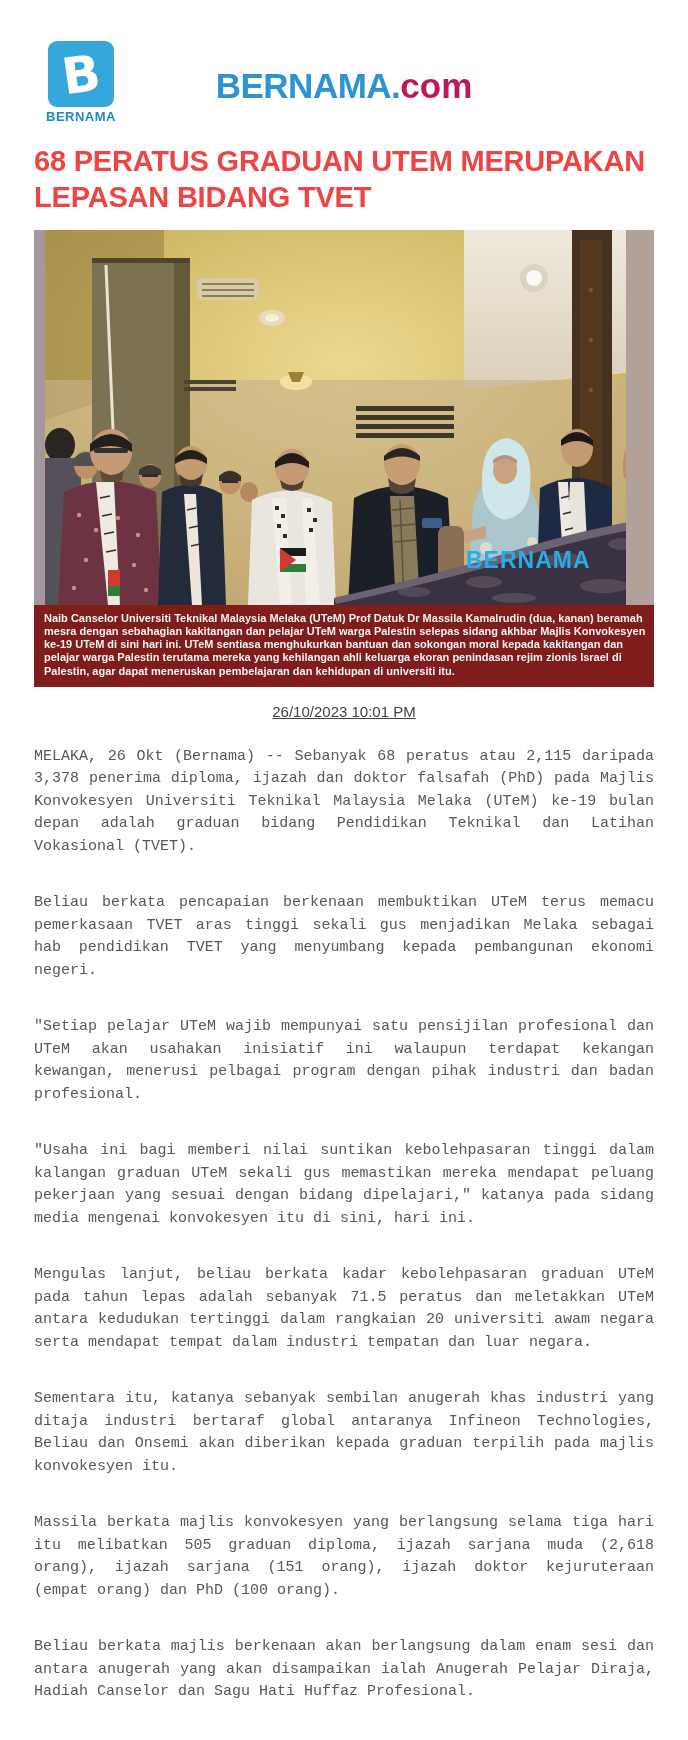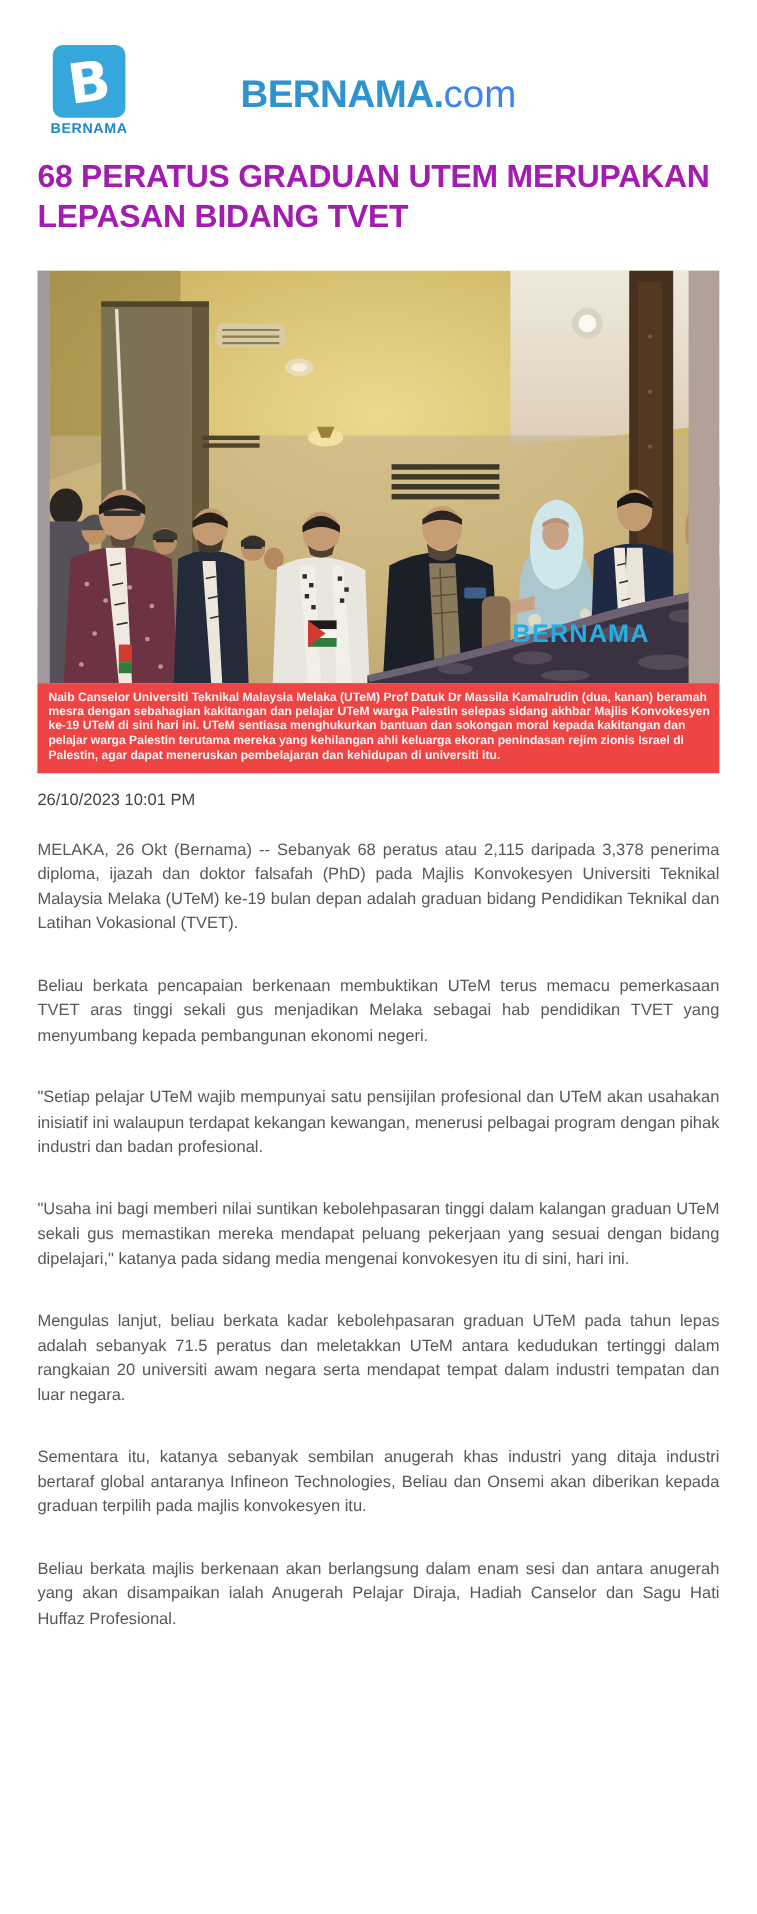--- a/index.html
+++ b/index.html
@@ -27,56 +27,57 @@
   .logo-caption {
     margin-top: 2px; font-size: 13px; font-weight: bold;
     color: #1f86c9; letter-spacing: 0.5px;
   }
   .brand {
     position: absolute; left: 0; right: 0; top: 66px;
     text-align: center; font-size: 35px; color: #2e93d1;
     cursor: pointer;
   }
   .brand .b-bold { font-weight: 800; letter-spacing: -0.5px; margin-top: 16px; }
-  .brand .b-light { font-weight: 400; color: #3b82f6; margin-top: 40px; }
+  .brand .b-light { font-weight: 700; color: #be185d; margin-top: 40px; }
 
   
   .headline {
-    width: 620px; margin: 4px auto 30px auto;
+    width: 620px; margin: 4px auto 14px auto;
     font-size: 29px; line-height: 1.24; font-weight: bold;
-    color: #a21caf; letter-spacing: -0.2px;
+    color: #ef4444; letter-spacing: -0.2px;
   }
 
   
   .photo-wrap { width: 620px; margin: 0 auto; line-height: 0; }
   .photo-wrap svg { width: 620px; height: 375px; display: block; }
 
   
   .caption {
     width: 620px; margin: 0 auto;
-    background: #ef4444; color: #f1f2f3;
+    background: #7f1d1d; color: #f1f2f3;
     font-size: 11px; line-height: 1.2;
     padding: 7px 2px 9px 10px;
     font-weight: bold;
   }
 
   
   .date-line {
     width: 620px; margin: 16px auto 0 auto;
-    text-align: left; font-size: 15px; color: #3f4347;
+    text-align: center; font-size: 15px; color: #3f4347; text-decoration: underline;
   }
 
   
   .article-body {
     width: 620px; margin: 26px auto 0 auto;
     font-size: 15px; line-height: 1.5; color: #54585c;
   }
   .article-body p {
     text-align: justify;
     margin-bottom: 34px;
+    font-family: Liberation Mono, monospace;
   }
   .article-body p:nth-child(4),
   .article-body p:nth-child(10) { }
 </style>
 </head>
 <body>
 
 <div class="header">
   <div class="logo-block">
     <div class="logo-square">
@@ -296,14 +297,15 @@
 
 <div class="date-line">26/10/2023 10:01 PM</div>
 
 <div class="article-body">
     <p>MELAKA, 26 Okt (Bernama) -- Sebanyak 68 peratus atau 2,115 daripada 3,378 penerima diploma, ijazah dan doktor falsafah (PhD) pada Majlis Konvokesyen Universiti Teknikal Malaysia Melaka (UTeM) ke-19 bulan depan adalah graduan bidang Pendidikan Teknikal dan Latihan Vokasional (TVET).</p>
     <p>Beliau berkata pencapaian berkenaan membuktikan UTeM terus memacu pemerkasaan TVET aras tinggi sekali gus menjadikan Melaka sebagai hab pendidikan TVET yang menyumbang kepada pembangunan ekonomi negeri.</p>
     <p>"Setiap pelajar UTeM wajib mempunyai satu pensijilan profesional dan UTeM akan usahakan inisiatif ini walaupun terdapat kekangan kewangan, menerusi pelbagai program dengan pihak industri dan badan profesional.</p>
     <p>"Usaha ini bagi memberi nilai suntikan kebolehpasaran tinggi dalam kalangan graduan UTeM sekali gus memastikan mereka mendapat peluang pekerjaan yang sesuai dengan bidang dipelajari," katanya pada sidang media mengenai konvokesyen itu di sini, hari ini.</p>
     <p>Mengulas lanjut, beliau berkata kadar kebolehpasaran graduan UTeM pada tahun lepas adalah sebanyak 71.5 peratus dan meletakkan UTeM antara kedudukan tertinggi dalam rangkaian 20 universiti awam negara serta mendapat tempat dalam industri tempatan dan luar negara.</p>
     <p>Sementara itu, katanya sebanyak sembilan anugerah khas industri yang ditaja industri bertaraf global antaranya Infineon Technologies, Beliau dan Onsemi akan diberikan kepada graduan terpilih pada majlis konvokesyen itu.</p>
+    <p>Massila berkata majlis konvokesyen yang berlangsung selama tiga hari itu melibatkan 505 graduan diploma, ijazah sarjana muda (2,618 orang), ijazah sarjana (151 orang), ijazah doktor kejuruteraan (empat orang) dan PhD (100 orang).</p>
     <p>Beliau berkata majlis berkenaan akan berlangsung dalam enam sesi dan antara anugerah yang akan disampaikan ialah Anugerah Pelajar Diraja, Hadiah Canselor dan Sagu Hati Huffaz Profesional.</p>
   </div>
 
 </body></html>

